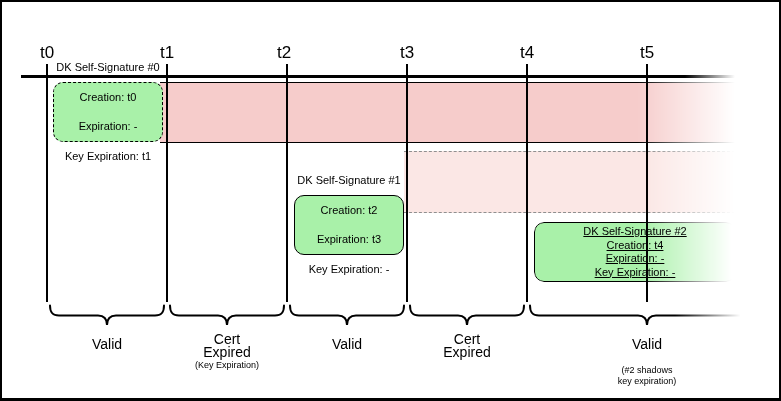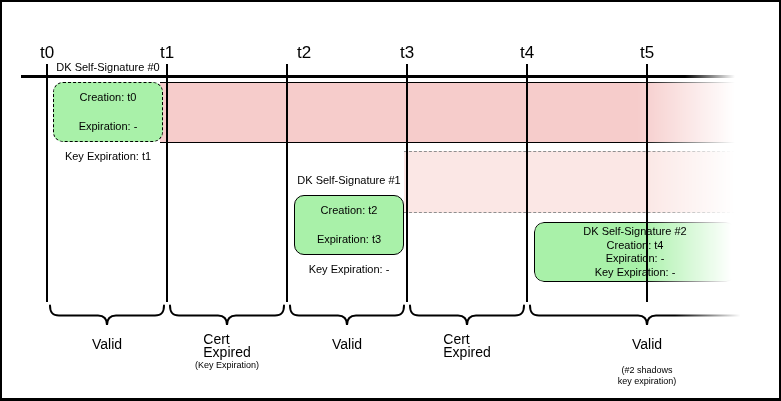--- a/index.html
+++ b/index.html
@@ -62,32 +62,32 @@
     box-sizing:border-box;
     border:1.5px solid #000;
     border-radius:10px;
     -webkit-mask-image:linear-gradient(to right,#000 53%,transparent 98%);
             mask-image:linear-gradient(to right,#000 53%,transparent 98%);
   }
   .sig-box-wide .content{
     position:absolute;inset:0;
     display:flex;flex-direction:column;
     justify-content:center;align-items:center;
-    font-size:11px;line-height:13.5px;text-align:center;
+    font-size:11px;line-height:13.5px;text-align:center;text-decoration:underline;
   }
 
   
   #overlay{position:absolute;left:0;top:0;pointer-events:none;}
 
   
   .p-label{
     position:absolute;
     transform:translateX(-50%);
     font-size:14px;line-height:13px;
-    text-align:left;white-space:pre-line;
+    text-align:center;white-space:pre-line;
   }
   .p-note{
     position:absolute;
     transform:translateX(-50%);
     font-size:9px;line-height:10.5px;
     text-align:center;white-space:pre-line;
   }
 </style>
 </head>
 <body>
@@ -146,21 +146,21 @@
 
     <path fill="none" stroke="#000" stroke-width="2" stroke-linecap="round" d="M48 303.5 C48 310 50 313.5 57 313.5 L96 313.5 C101 313.5 105 316 105 323 C105 316 109 313.5 114 313.5 L153 313.5 C160 313.5 162 310 162 303.5"></path>
     <path fill="none" stroke="#000" stroke-width="2" stroke-linecap="round" d="M168 303.5 C168 310 170 313.5 177 313.5 L216 313.5 C221 313.5 225 316 225 323 C225 316 229 313.5 234 313.5 L273 313.5 C280 313.5 282 310 282 303.5"></path>
     <path fill="none" stroke="#000" stroke-width="2" stroke-linecap="round" d="M288 303.5 C288 310 290 313.5 297 313.5 L336 313.5 C341 313.5 345 316 345 323 C345 316 349 313.5 354 313.5 L393 313.5 C400 313.5 402 310 402 303.5"></path>
     <path fill="none" stroke="#000" stroke-width="2" stroke-linecap="round" d="M408 303.5 C408 310 410 313.5 417 313.5 L456 313.5 C461 313.5 465 316 465 323 C465 316 469 313.5 474 313.5 L513 313.5 C520 313.5 522 310 522 303.5"></path>
     <path fill="none" stroke="url(#braceFade)" stroke-width="2" stroke-linecap="round" d="M528 303.5 C528 310 530 313.5 537 313.5 L636 313.5 C641 313.5 645 316 645 323 C645 316 649 313.5 654 313.5 L753 313.5 C760 313.5 762 310 762 303.5"></path>
   </svg>
 
   <div class="tick-label" style="left:45px">t0</div>
   <div class="tick-label" style="left:165px">t1</div>
-  <div class="tick-label" style="left:302px">t2</div>
+  <div class="tick-label" style="left:282px">t2</div>
   <div class="tick-label" style="left:405px">t3</div>
   <div class="tick-label" style="left:525px">t4</div>
   <div class="tick-label" style="left:645px">t5</div>
 
   <div class="p-label" style="left:105px;top:336px">Valid</div>
 
   <div class="p-label" style="left:225px;top:331px">Cert
 Expired</div>
   <div class="p-note" style="left:225px;top:358px">(Key Expiration)</div>
 

